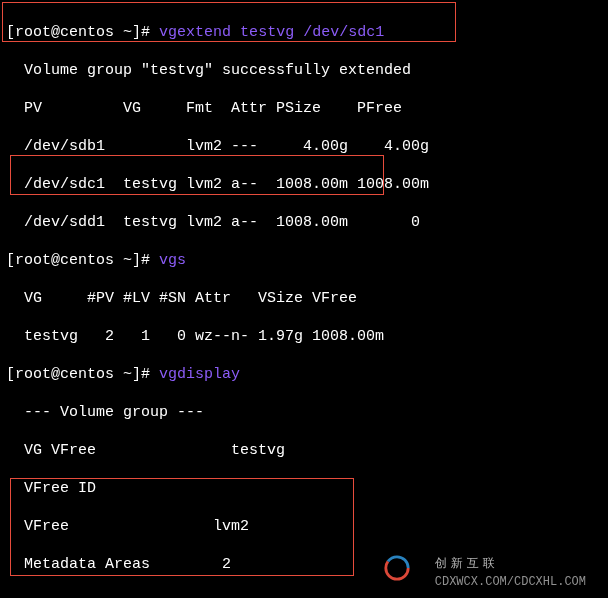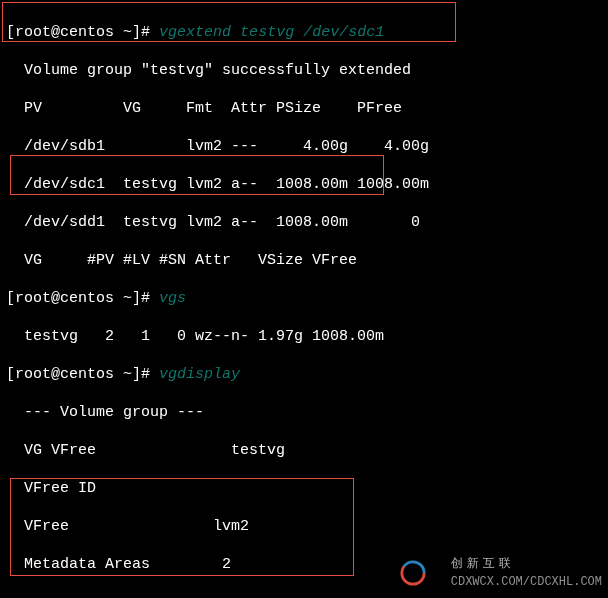--- a/index.html
+++ b/index.html
@@ -13,36 +13,36 @@
     color: #fff;
     overflow: hidden;
     position: relative;
   }
   .term {
     white-space: pre;
     padding: 4px 6px;
   }
   .user-host { color: #ffffff; }
   .path { color: #fff; }
-  .cmd { color: #0f766e; font-style: italic; }
+  .cmd { color: #8b5cf6; }
   .line { display: block; }
   .box {
     position: absolute;
     border: 1px solid #e74c3c;
     pointer-events: none;
   }
   .box1 { left: 2px;  top: 2px;   width: 454px; height: 40px; }
   .box2 { left: 10px; top: 155px; width: 374px; height: 40px; }
   .box3 { left: 10px; top: 478px; width: 344px; height: 98px; }
   .watermark {
     position: absolute;
-    right: 6px;
+    right: 22px;
     bottom: 6px;
     display: flex;
-    align-items: center;
+    align-items: flex-start;
     gap: 24px;
     opacity: 0.95;
     pointer-events: none;
   }
   .wm-text {
     color: #bfbfbf;
     font-size: 12px;
     letter-spacing: 4px;
     font-family: sans-serif;
   }
@@ -60,22 +60,22 @@
 </head>
 <body>
 
 <div class="term">
 <span class="line"><span>[</span><span class="user-host">root@centos</span><span> </span><span class="path">~</span><span>]#</span><span> </span><span class="cmd">vgextend testvg /dev/sdc1</span></span>
 <span class="line">  Volume group "testvg" successfully extended</span>
 <span class="line">  PV         VG     Fmt  Attr PSize    PFree   </span>
 <span class="line">  /dev/sdb1         lvm2 ---     4.00g    4.00g</span>
 <span class="line">  /dev/sdc1  testvg lvm2 a--  1008.00m 1008.00m</span>
 <span class="line">  /dev/sdd1  testvg lvm2 a--  1008.00m       0 </span>
+<span class="line"><span>[</span><span class="user-host">root@centos</span><span> </span><span class="path">~</span><span>]#</span><span> </span><span class="cmd">vgs</span></span>
 <span class="line">  VG     #PV #LV #SN Attr   VSize VFree   </span>
-<span class="line"><span>[</span><span class="user-host">root@centos</span><span> </span><span class="path">~</span><span>]#</span><span> </span><span class="cmd">vgs</span></span>
 <span class="line">  testvg   2   1   0 wz--n- 1.97g 1008.00m</span>
 <span class="line"><span>[</span><span class="user-host">root@centos</span><span> </span><span class="path">~</span><span>]#</span><span> </span><span class="cmd">vgdisplay</span></span>
 <span class="line">  --- Volume group ---</span>
 <span class="line">  VG VFree               testvg</span>
 <span class="line">  VFree ID             </span>
 <span class="line">  VFree                lvm2</span>
 <span class="line">  Metadata Areas        2</span>
 
 
 

